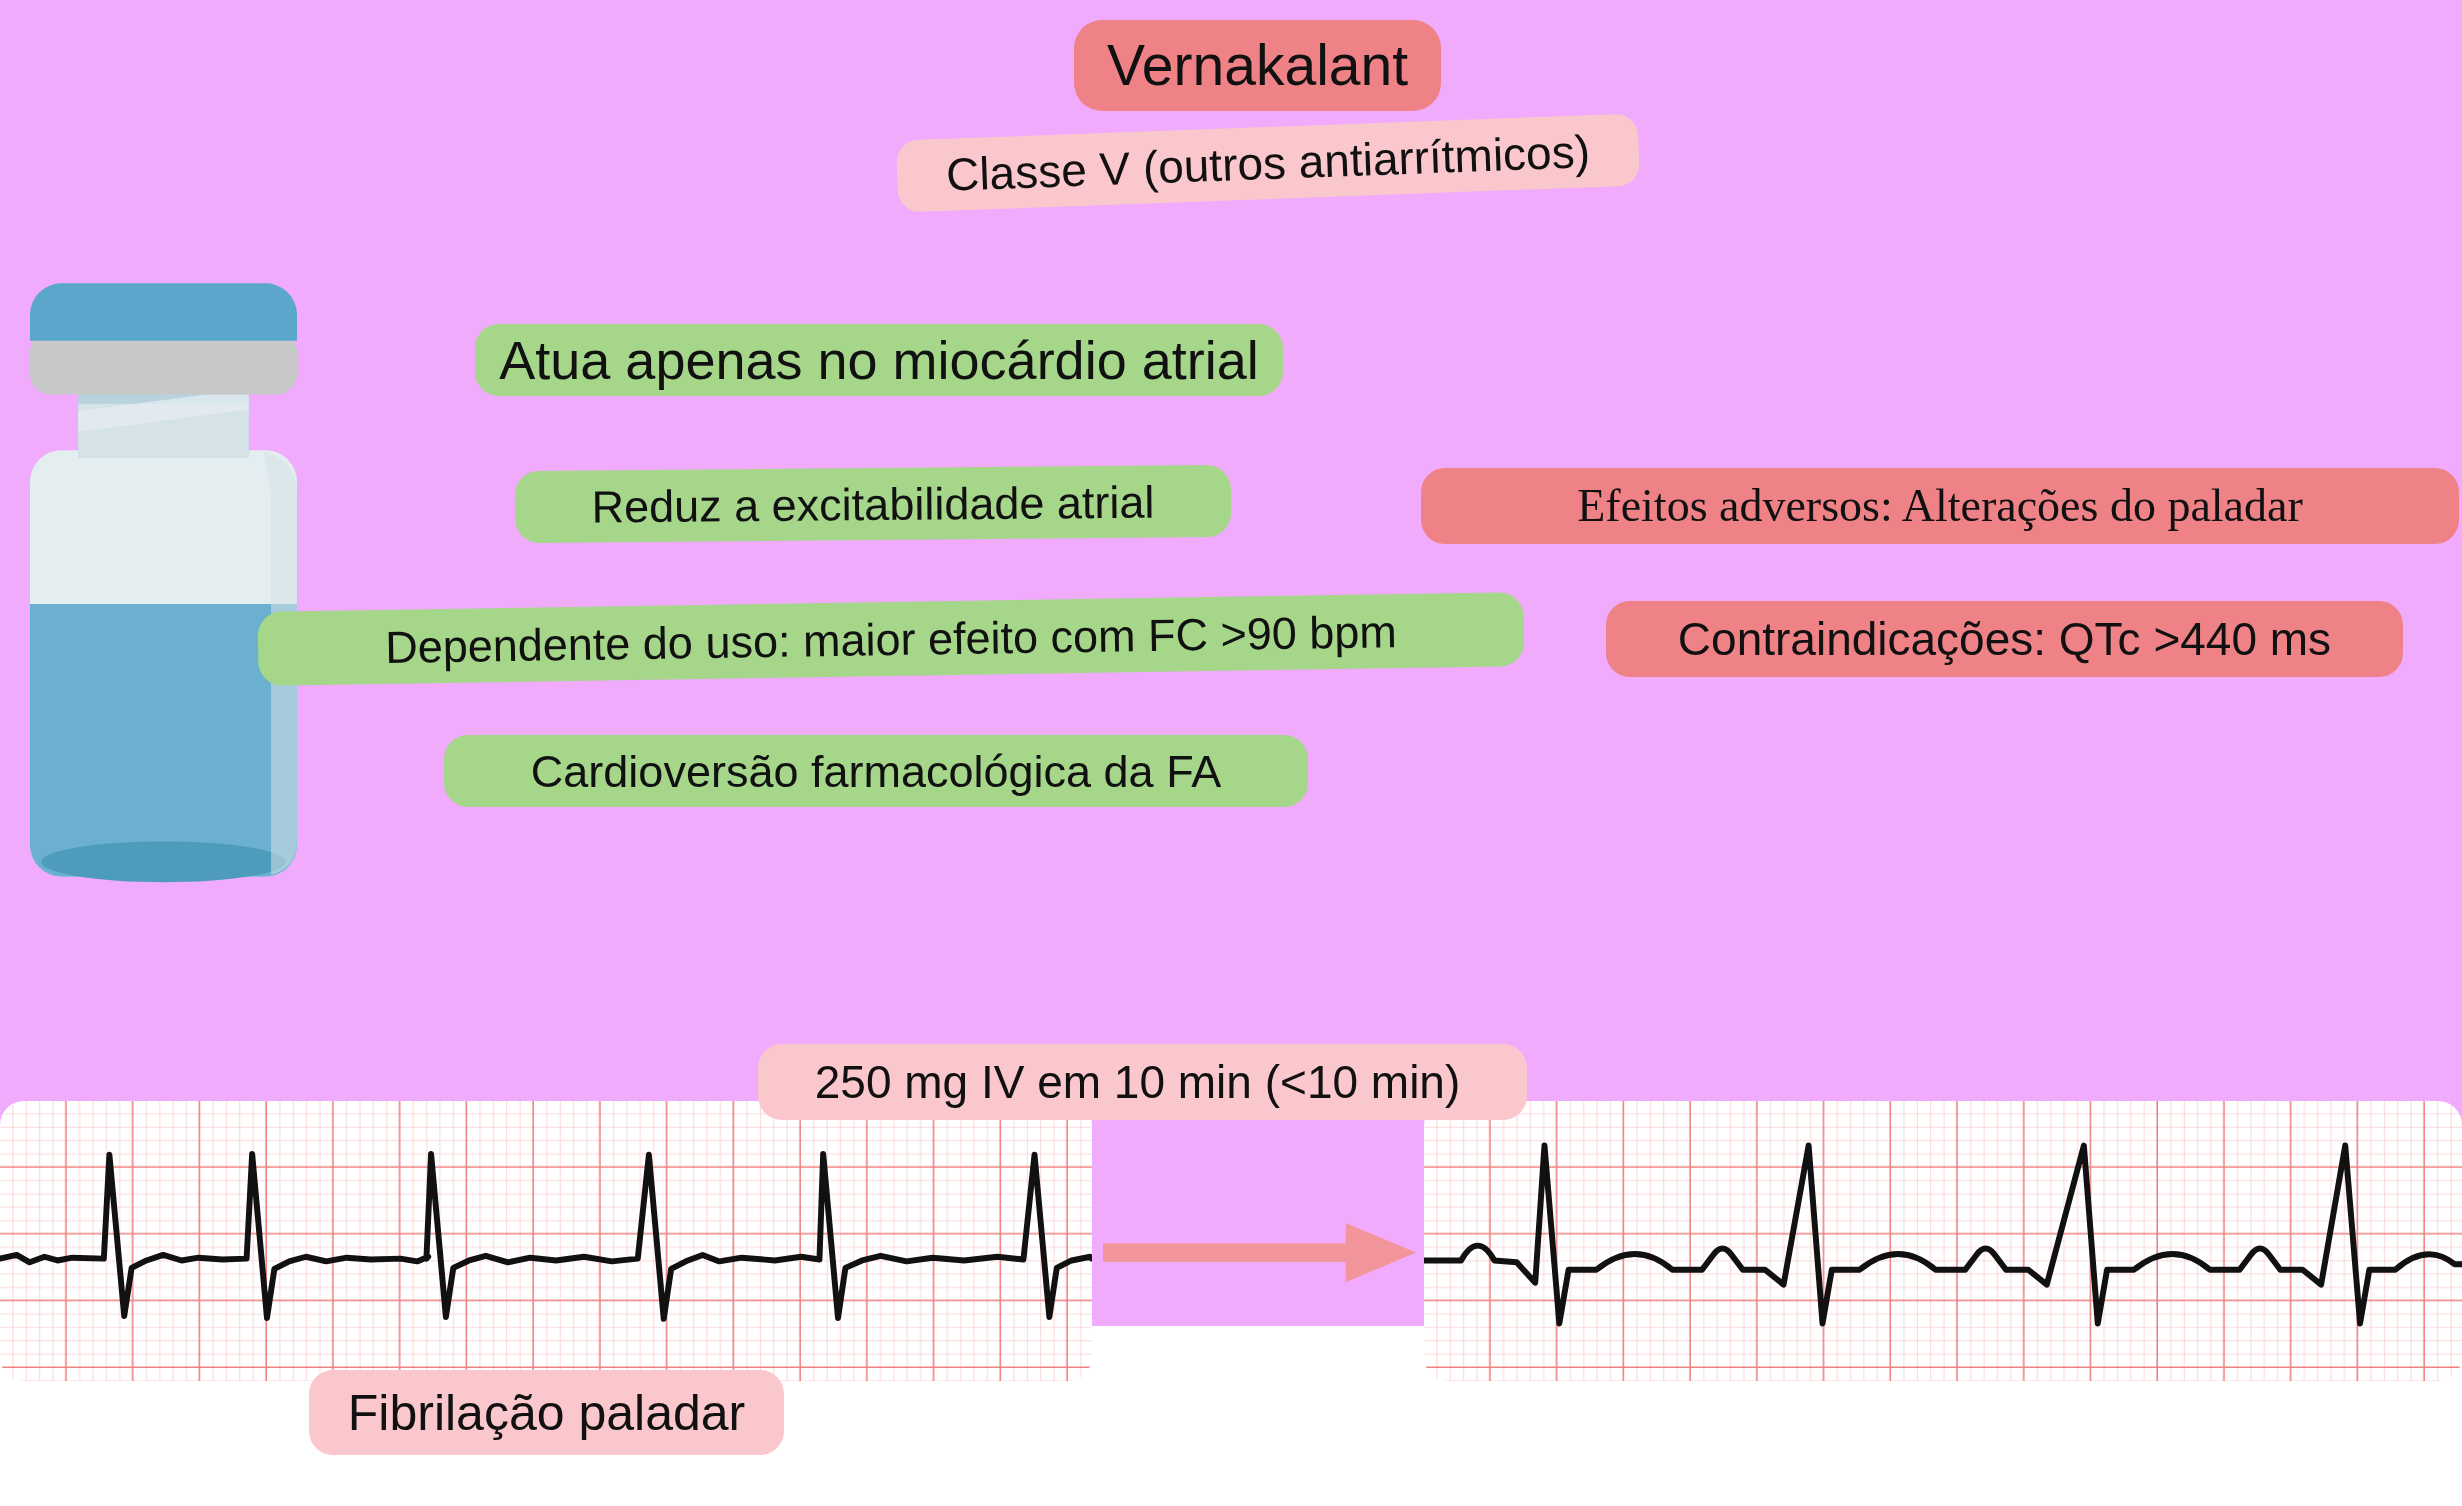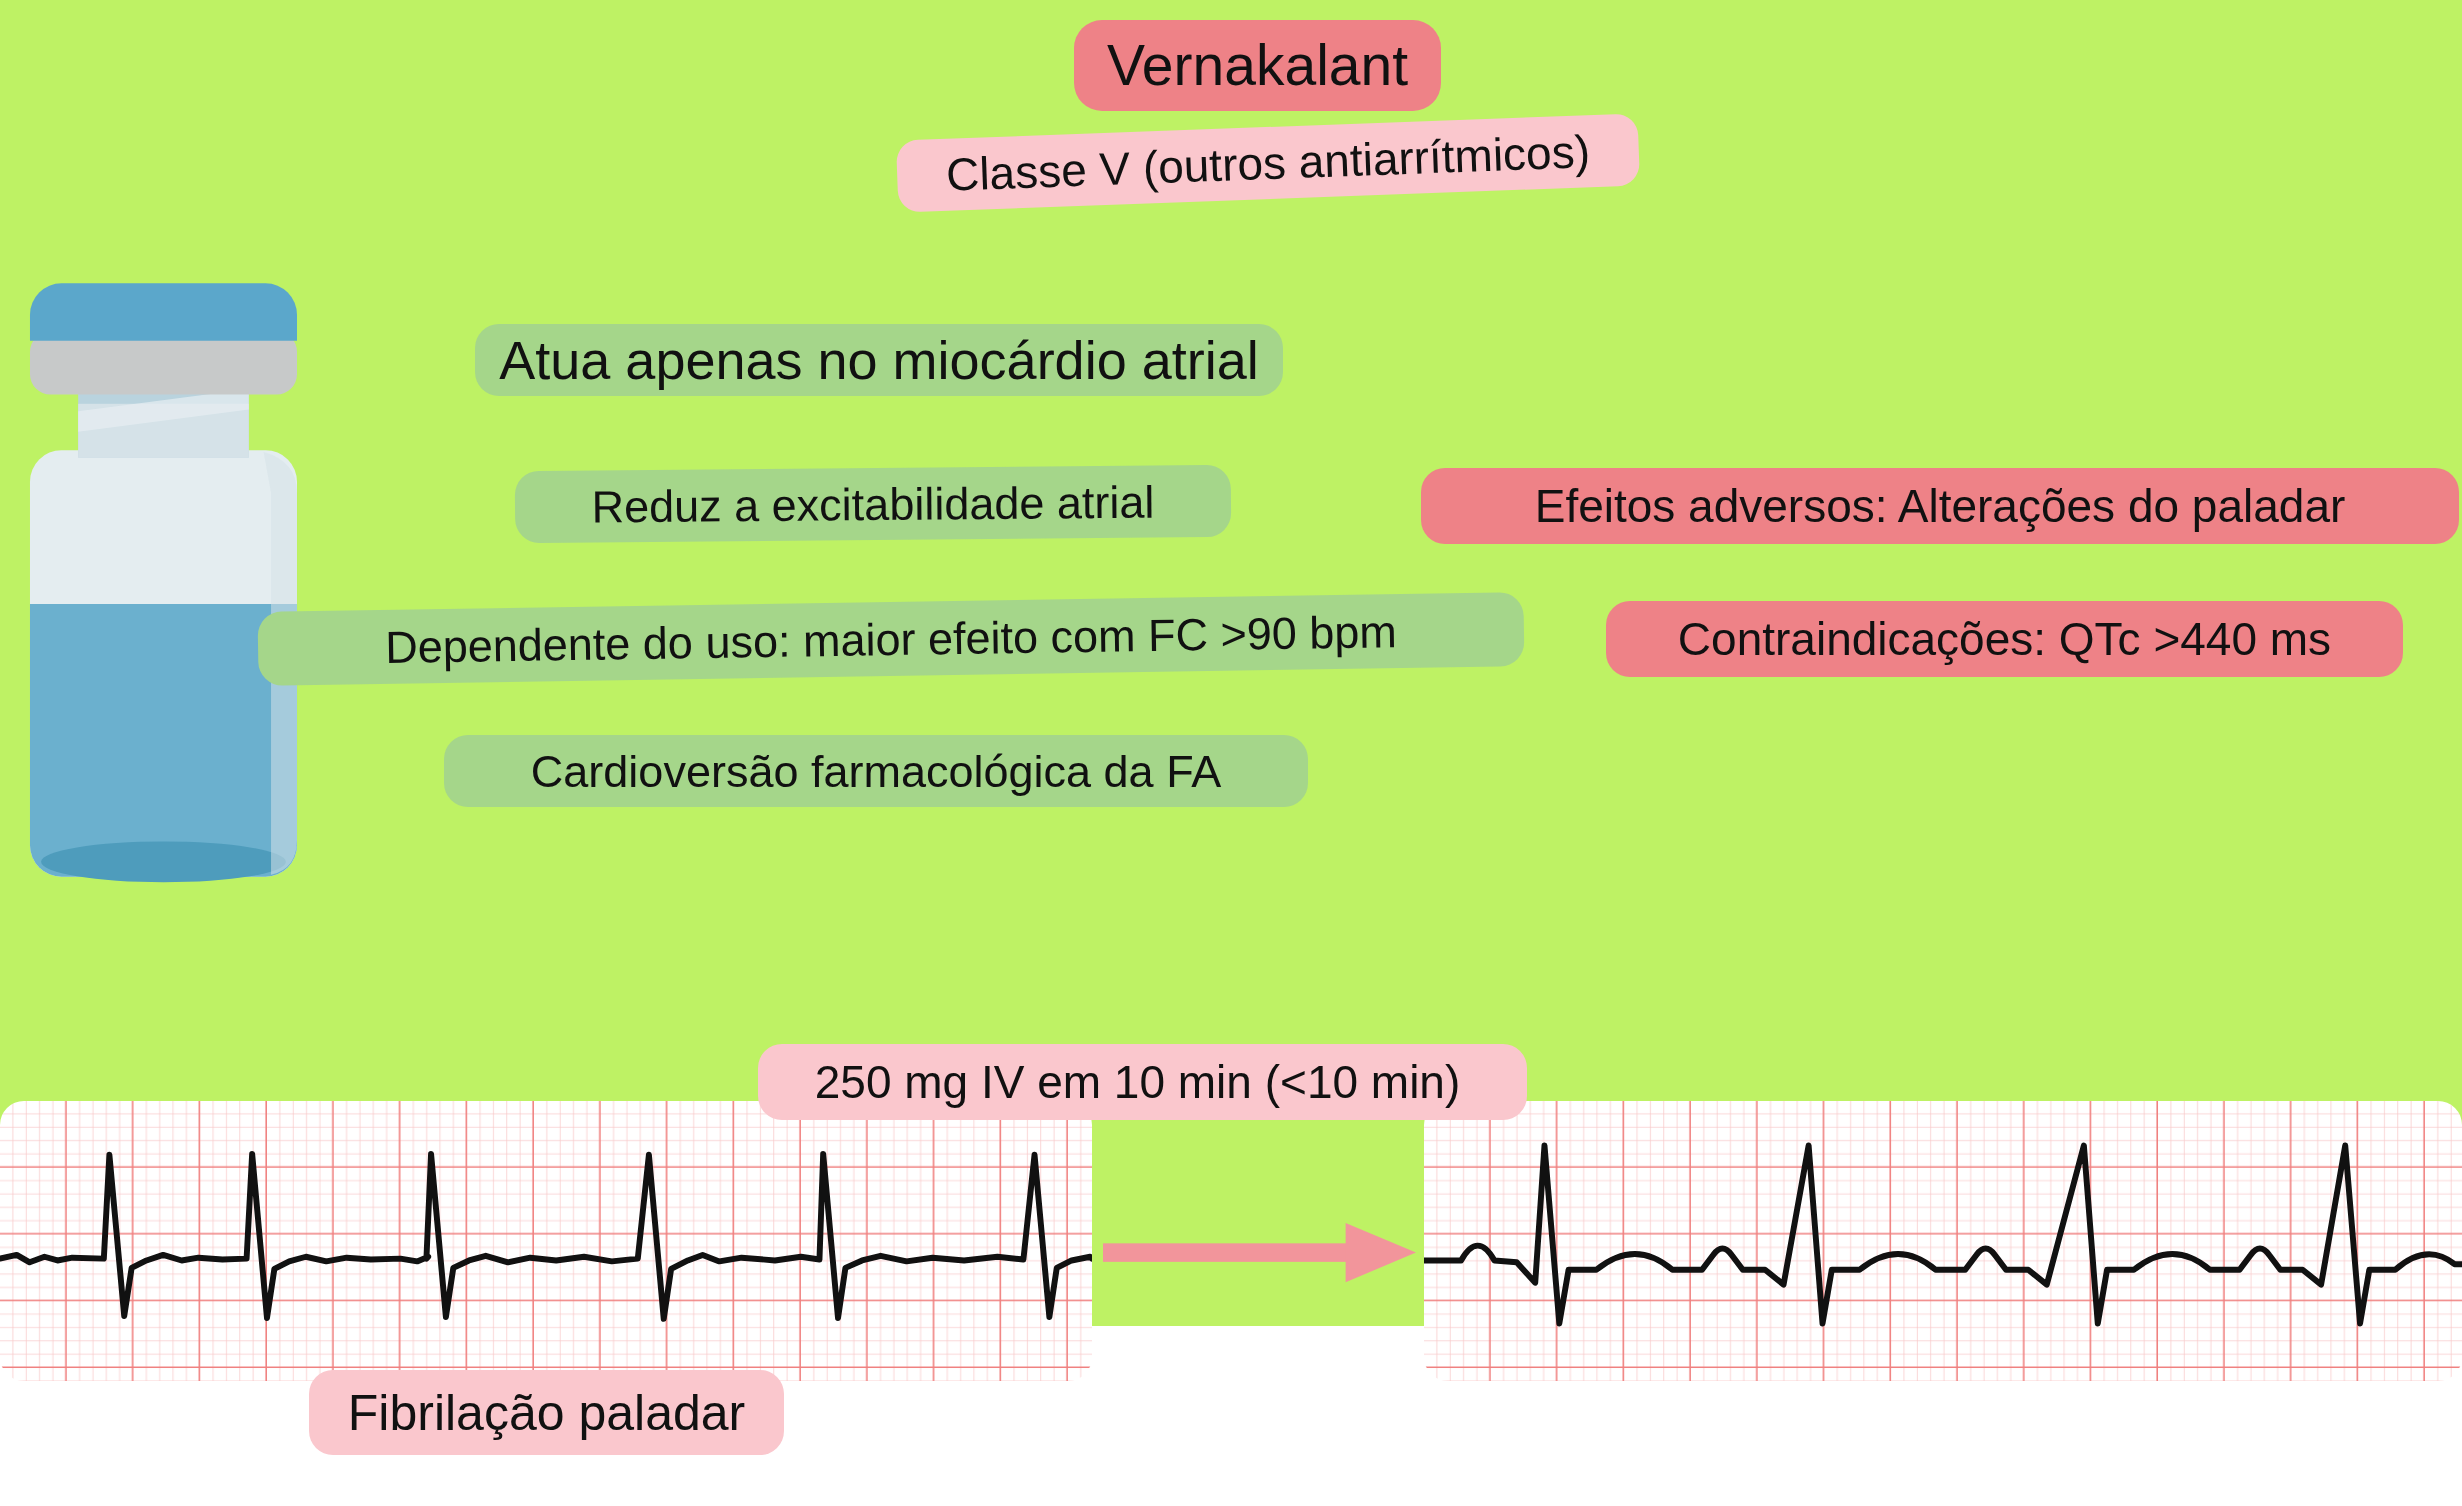--- a/index.html
+++ b/index.html
@@ -7,21 +7,21 @@
     width: 2462px;
     height: 1507px;
     background: #ffffff;
     font-family: "Liberation Sans", sans-serif;
     overflow: hidden;
   }
   #canvas {
     position: relative;
     width: 2462px;
     height: 1326px;
-    background: #bef264;
+    background: #f0abfc;
   }
 
   
   .pill {
     position: absolute;
     display: flex;
     align-items: center;
     justify-content: center;
     border-radius: 24px;
     color: #111111;
@@ -50,21 +50,21 @@
 
   
   #g1 { left: 475px; top: 324px;  width: 808px; height: 72px; font-size: 54px; }
   #g2 { left: 515px; top: 468px;  width: 716px; height: 72px; font-size: 45px;
         transform: rotate(-0.5deg); }
   #g3 { left: 258px; top: 602px;  width: 1266px; height: 74px; font-size: 45px;
         transform: rotate(-0.9deg); }
   #g4 { left: 422px; top: 735px;  width: 864px; height: 72px; font-size: 45px; margin-left: 22px; }
 
   
-  #r1 { left: 1421px; top: 468px;  width: 1038px; height: 76px; font-size: 46px; }
+  #r1 { left: 1421px; top: 468px;  width: 1038px; height: 76px; font-size: 46px; font-family: Liberation Serif, serif; }
   #r2 { left: 1573px; top: 601px;  width: 797px;  height: 76px; font-size: 46px; margin-left: 33px; }
 
   
   #dose {
     left: 758px; top: 1044px;
     width: 769px; height: 76px;
     font-size: 46px;
     z-index: 40;
     padding-left: 14px;
   }

